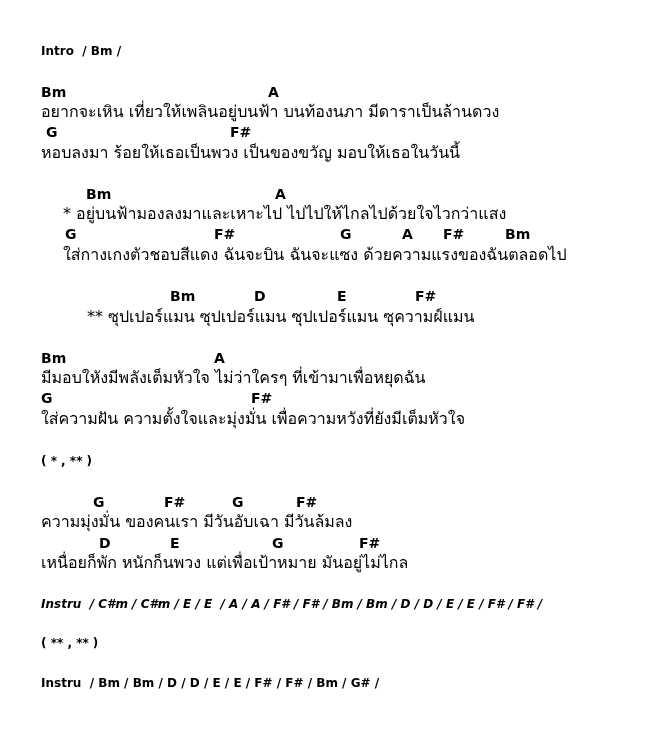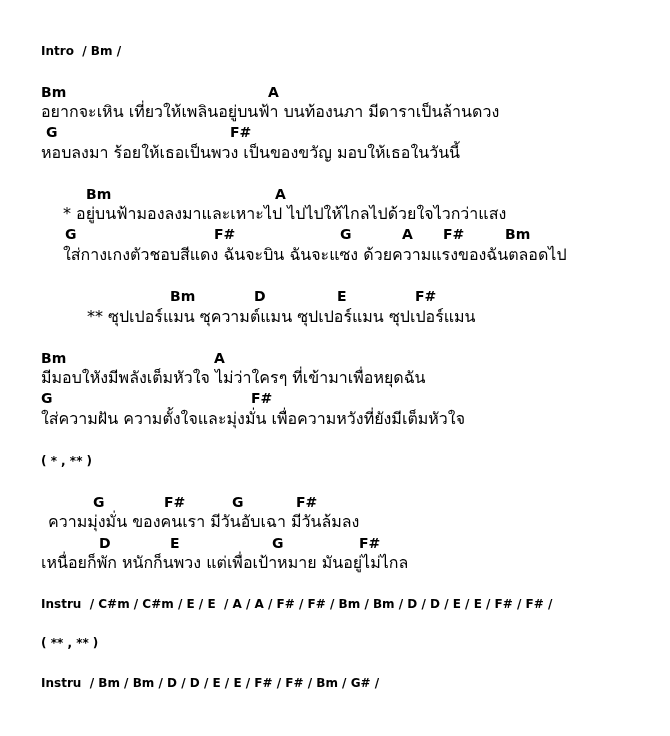--- a/index.html
+++ b/index.html
@@ -46,21 +46,21 @@
     <div class="line lyric" style="left:63px;top:247px;">ใส่กางเกงตัวชอบสีแดง ฉันจะบิน ฉันจะแซง ด้วยความแรงของฉันตลอดไป</div>
   </div>
 
   <div>
     <div>
         <div class="line chord" style="left: 170px; top: 288px;">Bm</div>
         <div class="line chord" style="left: 254px; top: 288px;">D</div>
         <div class="line chord" style="left: 337px; top: 288px;">E</div>
         <div class="line chord" style="left: 415px; top: 288px;">F#</div>
       </div>
-    <div class="line lyric" style="left:87px;top:309px;">** ซุปเปอร์แมน ซุความต์แมน ซุปเปอร์แมน ซุปเปอร์แมน</div>
+    <div class="line lyric" style="left:87px;top:309px;">** ซุปเปอร์แมน ซุปเปอร์แมน ซุปเปอร์แมน ซุความฝ์แมน</div>
   </div>
 
   <div>
     <div>
         <div class="line chord" style="left: 41px; top: 350px;">Bm</div>
         <div class="line chord" style="left: 214px; top: 350px;">A</div>
       </div>
     <div class="line lyric" style="left:41px;top:370px;">มีมอบใหังมีพลังเต็มหัวใจ ไม่ว่าใครๆ ที่เข้ามาเพื่อหยุดฉัน</div>
     <div>
         <div class="line chord" style="left: 41px; top: 390px;">G</div>
@@ -71,26 +71,26 @@
 
   <div class="line section" style="left:41px;top:453px;">( * , ** )</div>
 
   <div>
     <div>
         <div class="line chord" style="left: 93px; top: 494px;">G</div>
         <div class="line chord" style="left: 164px; top: 494px;">F#</div>
         <div class="line chord" style="left: 232px; top: 494px;">G</div>
         <div class="line chord" style="left: 296px; top: 494px;">F#</div>
       </div>
-    <div class="line lyric" style="left:41px;top:514px;margin-left:7px;">ความมุ่งมั่น ของคนเรา มีวันอับเฉา มีวันล้มลง</div>
+    <div class="line lyric" style="left:41px;top:514px;">ความมุ่งมั่น ของคนเรา มีวันอับเฉา มีวันล้มลง</div>
     <div>
         <div class="line chord" style="left: 99px; top: 535px;">D</div>
         <div class="line chord" style="left: 170px; top: 535px;">E</div>
         <div class="line chord" style="left: 272px; top: 535px;">G</div>
         <div class="line chord" style="left: 359px; top: 535px;">F#</div>
       </div>
     <div class="line lyric" style="left:41px;top:555px;">เหนื่อยก็พัก หนักก็นพวง แต่เพื่อเป้าหมาย มันอยู่ไม่ไกล</div>
   </div>
 
-  <div class="line section" style="left:41px;top:596px;">Instru  / C#m / C#m / E / E  / A / A / F# / F# / Bm / Bm / D / D / E / E / F# / F# /</div>
+  <div class="line section" style="left:41px;top:596px;font-style:italic;">Instru  / C#m / C#m / E / E  / A / A / F# / F# / Bm / Bm / D / D / E / E / F# / F# /</div>
   <div class="line section" style="left:41px;top:635px;">( ** , ** )</div>
   <div class="line section" style="left:41px;top:675px;">Instru  / Bm / Bm / D / D / E / E / F# / F# / Bm / G# /</div>
 </div>
 
 </body></html>

